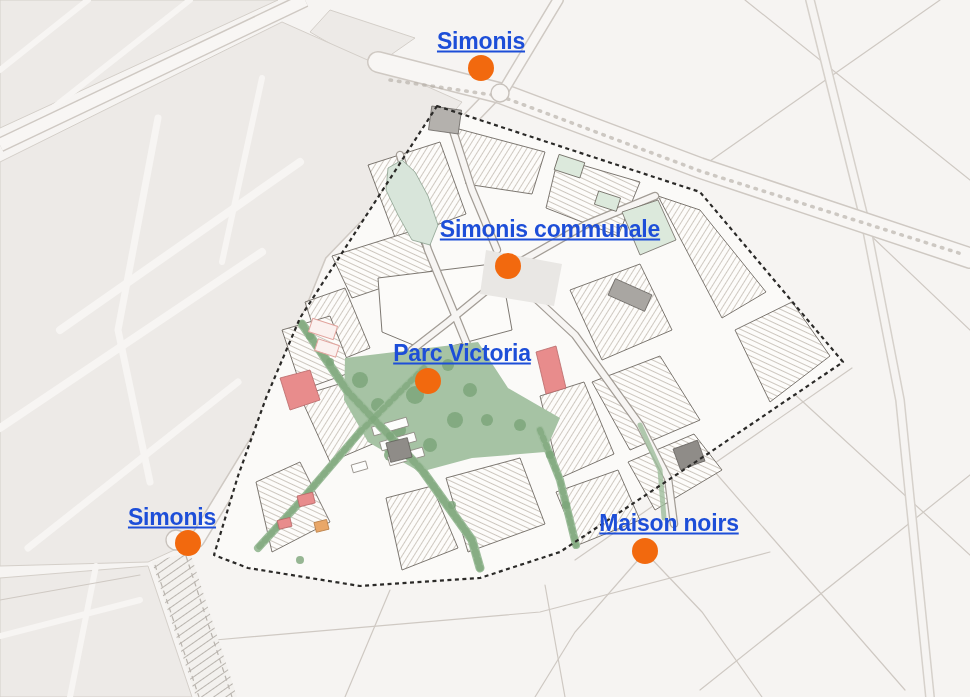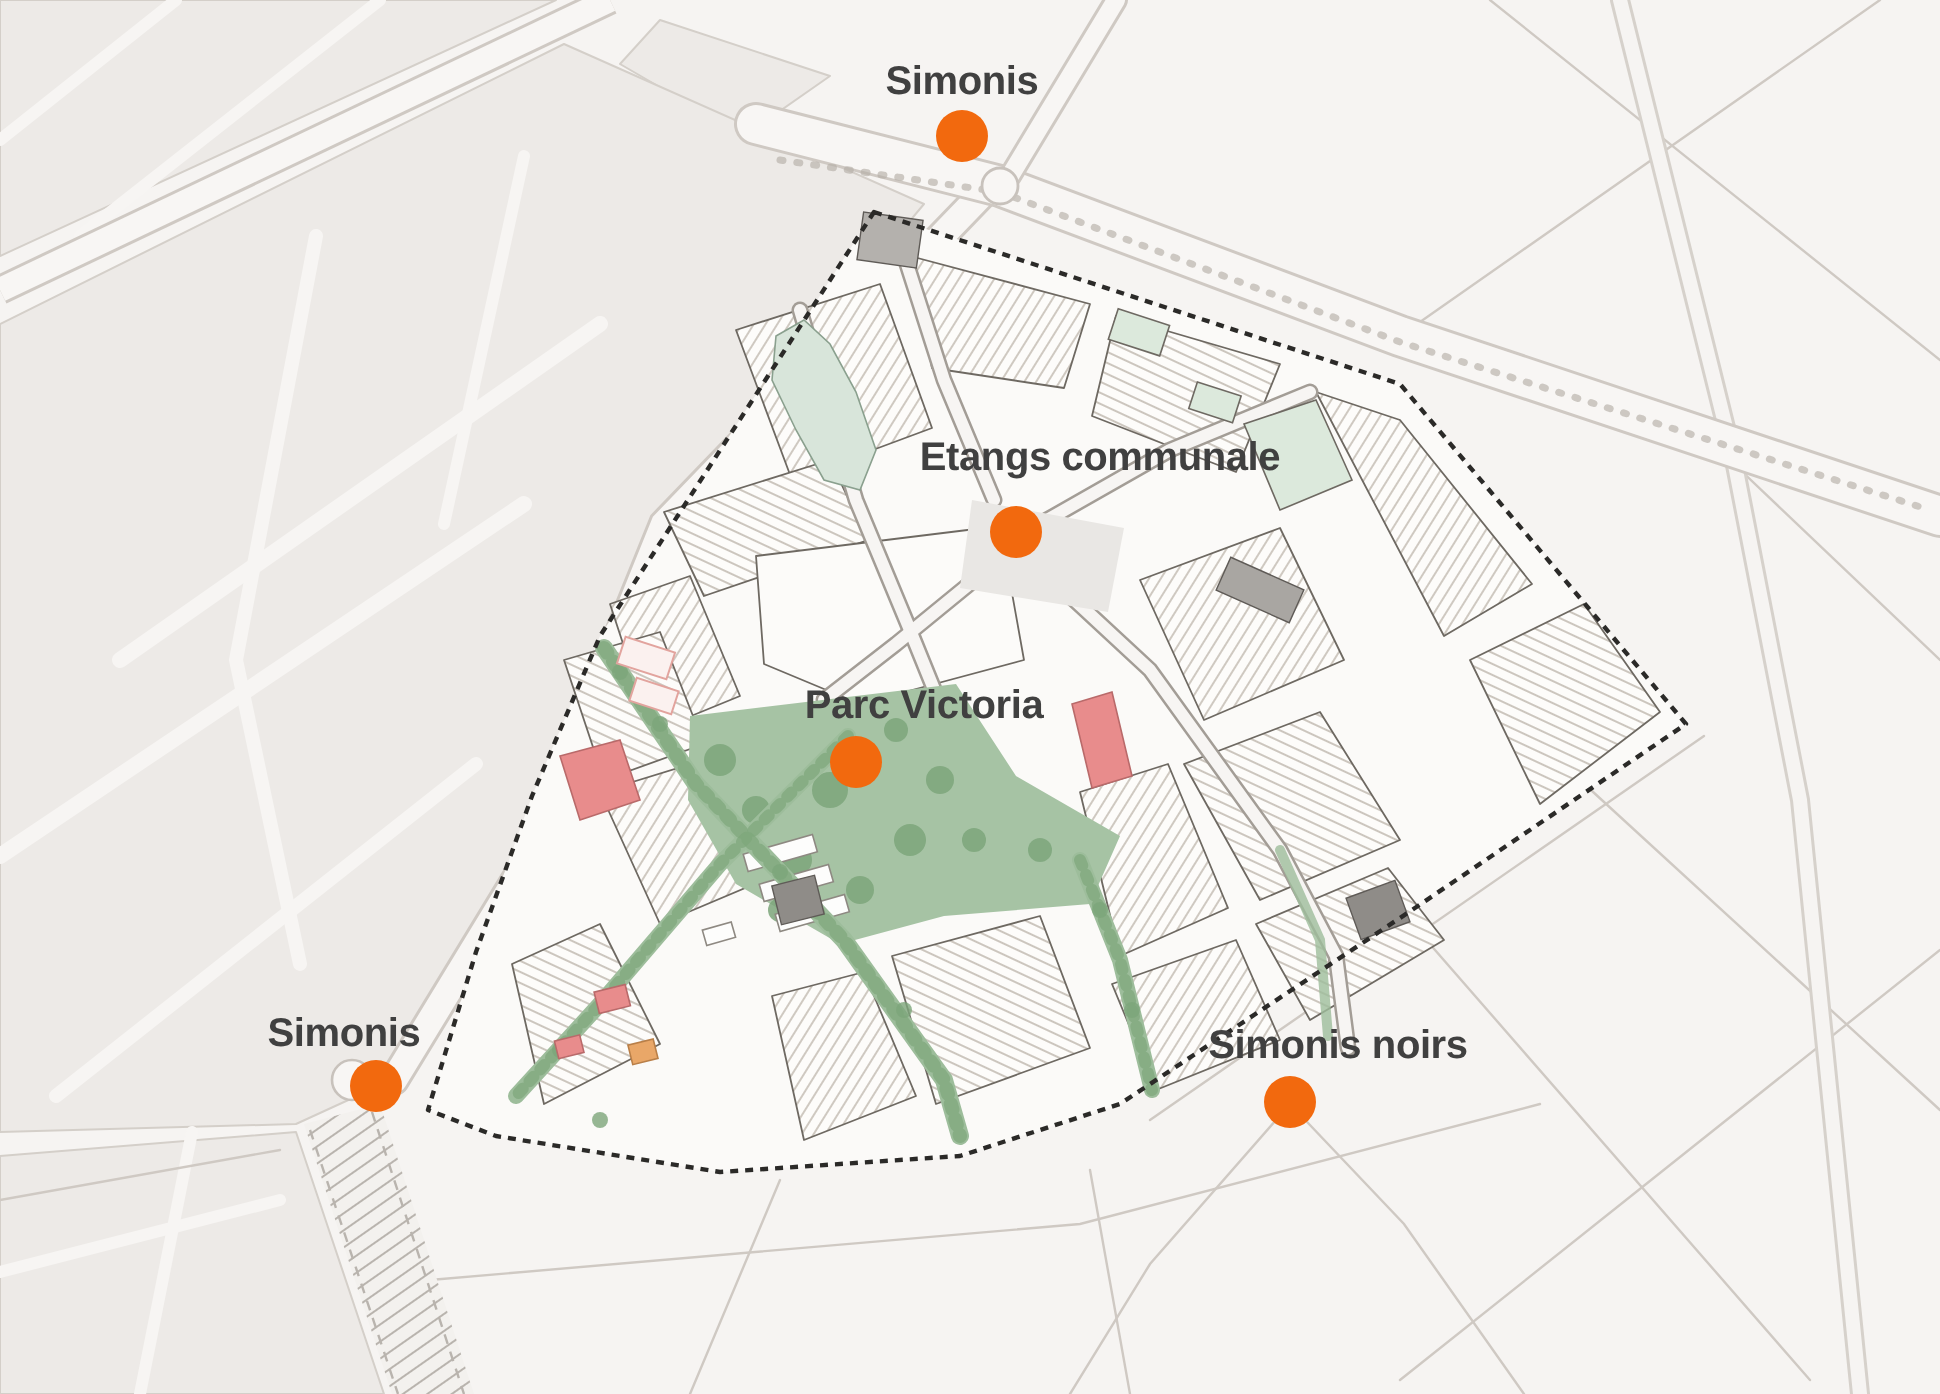--- a/index.html
+++ b/index.html
@@ -8,22 +8,22 @@
     background:#f6f4f2;font-family:"Liberation Sans",sans-serif;
   }
   .map-root svg{position:absolute;left:0;top:0;}
   .marker{position:absolute;left:0;top:0;width:0;height:0;}
   .dot{
     position:absolute;width:26px;height:26px;border-radius:50%;
     background:#f2690e;transform:translate(-50%,-50%);
   }
   .label{
     position:absolute;transform:translate(-50%,-50%);
-    font-weight:700;font-size:20px;line-height:1;color:#404040;
-    white-space:nowrap;letter-spacing:-0.2px;
+    font-weight:700;font-size:23px;line-height:1;color:#1d4ed8;
+    white-space:nowrap;letter-spacing:-0.2px;text-decoration:underline;
   }
 </style>
 </head>
 <body>
 
 <div class="map-root">
 
 <svg width="970" height="697" viewBox="0 0 970 697">
   <defs>
     <pattern id="h" width="5" height="5" patternUnits="userSpaceOnUse" patternTransform="rotate(32)">
@@ -221,28 +221,28 @@
 
   <polygon points="437,106 700,192 843,362 706,455 560,552 480,578 360,586 248,568 214,555 238,476 266,398 300,318" fill="none" stroke="#2b2a28" stroke-width="2.2" stroke-dasharray="4,3.5" stroke-linejoin="round"></polygon>
 </svg>
 
   <div class="marker">
     <span class="dot" style="left: 481px; top: 68px;"></span>
     <span class="label" style="left: 481px; top: 41px;">Simonis</span>
   </div>
   <div class="marker">
     <span class="dot" style="left: 508px; top: 266px;"></span>
-    <span class="label" style="left: 550px; top: 229px;">Etangs communale</span>
+    <span class="label" style="left: 550px; top: 229px;">Simonis communale</span>
   </div>
   <div class="marker">
     <span class="dot" style="left: 428px; top: 381px;"></span>
     <span class="label" style="left: 462px; top: 353px;">Parc Victoria</span>
   </div>
   <div class="marker">
     <span class="dot" style="left: 188px; top: 543px;"></span>
     <span class="label" style="left: 172px; top: 517px;">Simonis</span>
   </div>
   <div class="marker">
     <span class="dot" style="left: 645px; top: 551px;"></span>
-    <span class="label" style="left: 669px; top: 523px;">Simonis noirs</span>
+    <span class="label" style="left: 669px; top: 523px;">Maison noirs</span>
   </div>
 
 </div>
 
 </body></html>

